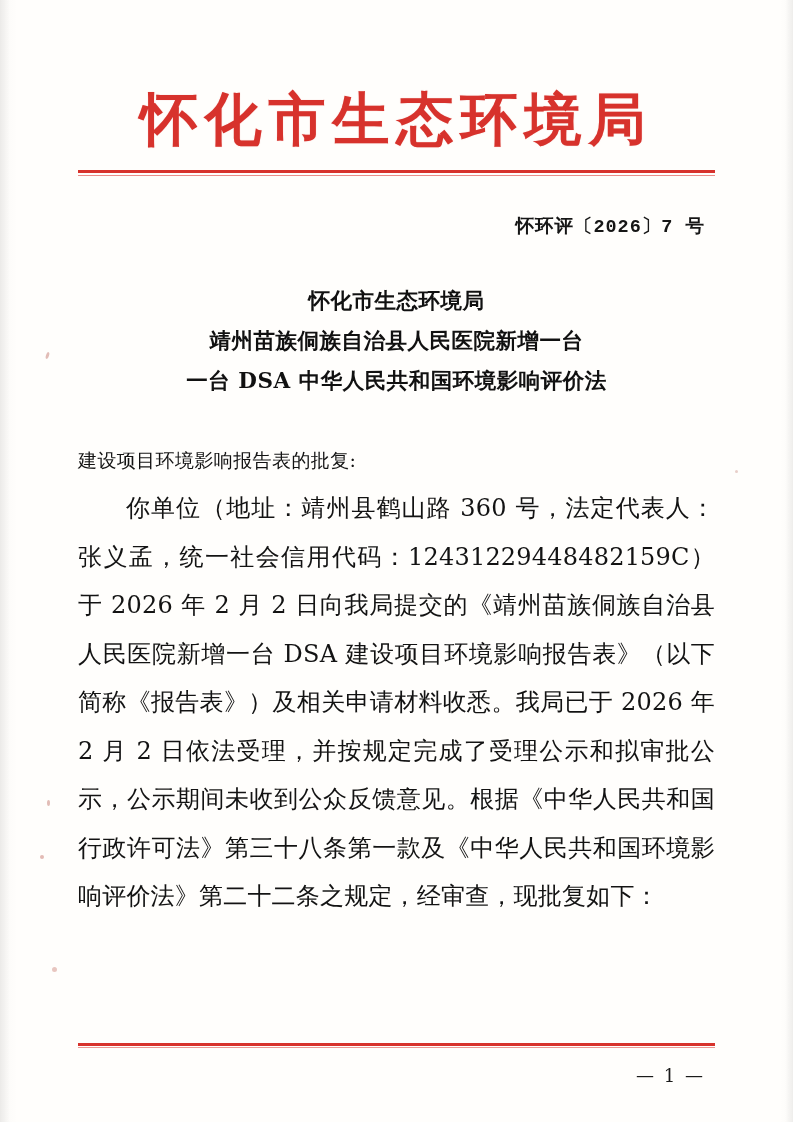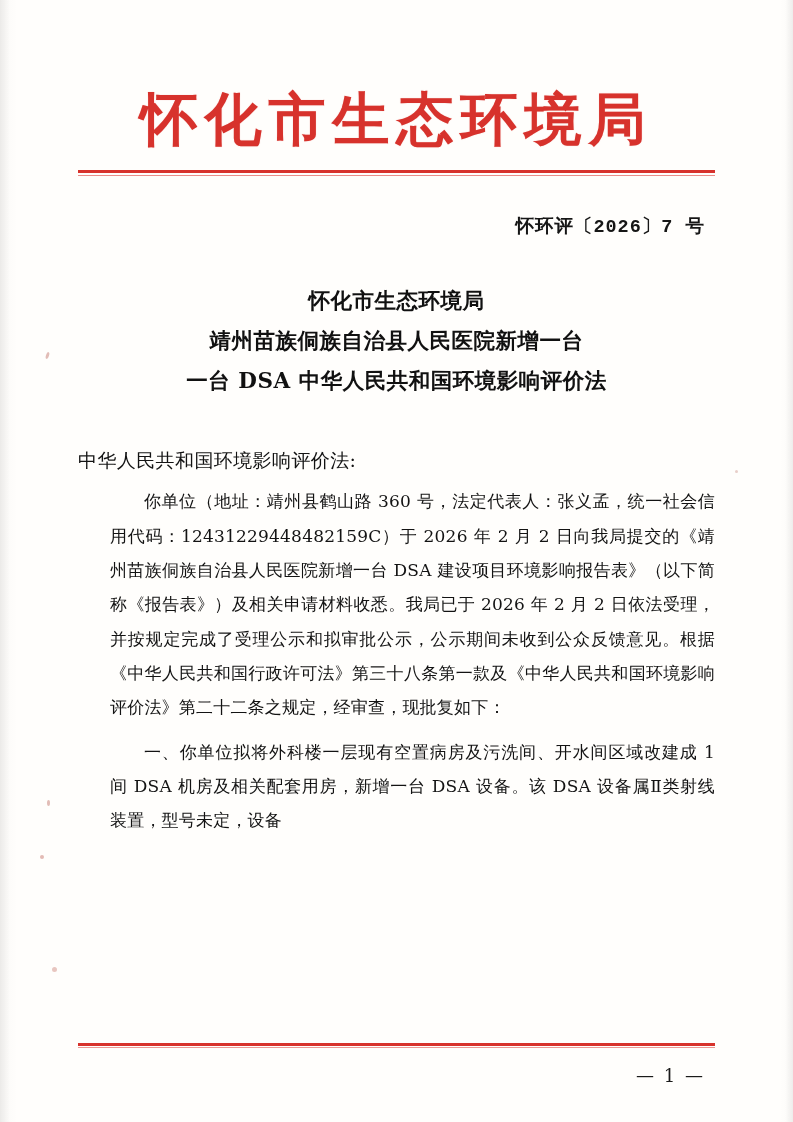--- a/index.html
+++ b/index.html
@@ -84,28 +84,27 @@
   .title-block div { white-space: nowrap; }
   
   .salutation {
     margin-top: 48px;
     font-size: 19px;
     letter-spacing: 0.4px;
     color: #131313;
   }
   .para {
     margin-top: 10px;
-    font-size: 17px;
+    font-size: 24px;
     line-height: 2.02;
     color: #131313;
     text-align: justify;
     text-justify: inter-ideograph;
     text-indent: 2em;
     letter-spacing: 0.2px;
-    margin-left: 32px;
   }
   
   .footer-rule {
     position: absolute;
     left: 78px;
     right: 78px;
     bottom: 76px;
     height: 3px;
     background: #d7322c;
   }
@@ -168,23 +167,22 @@
     </div>
 
     <div class="docnum">怀环评〔2026〕7 号</div>
 
     <div class="title-block">
       <div>怀化市生态环境局</div>
       <div>靖州苗族侗族自治县人民医院新增一台</div>
       <div>一台 DSA 中华人民共和国环境影响评价法</div>
     </div>
 
-    <div class="salutation">中华人民共和国环境影响评价法:</div>
+    <div class="salutation">建设项目环境影响报告表的批复:</div>
 
     <div class="para">你单位（地址：靖州县鹤山路 360 号，法定代表人：张义孟，统一社会信用代码：12431229448482159C）于 2026 年 2 月 2 日向我局提交的《靖州苗族侗族自治县人民医院新增一台 DSA 建设项目环境影响报告表》（以下简称《报告表》）及相关申请材料收悉。我局已于 2026 年 2 月 2 日依法受理，并按规定完成了受理公示和拟审批公示，公示期间未收到公众反馈意见。根据《中华人民共和国行政许可法》第三十八条第一款及《中华人民共和国环境影响评价法》第二十二条之规定，经审查，现批复如下：</div>
 
-    <div class="para">一、你单位拟将外科楼一层现有空置病房及污洗间、开水间区域改建成 1 间 DSA 机房及相关配套用房，新增一台 DSA 设备。该 DSA 设备属Ⅱ类射线装置，型号未定，设备</div>
 
   </div>
 
   <div class="footer-rule"></div>
   <div class="page-number">— 1 —</div>
 </div>
 
 </body></html>

